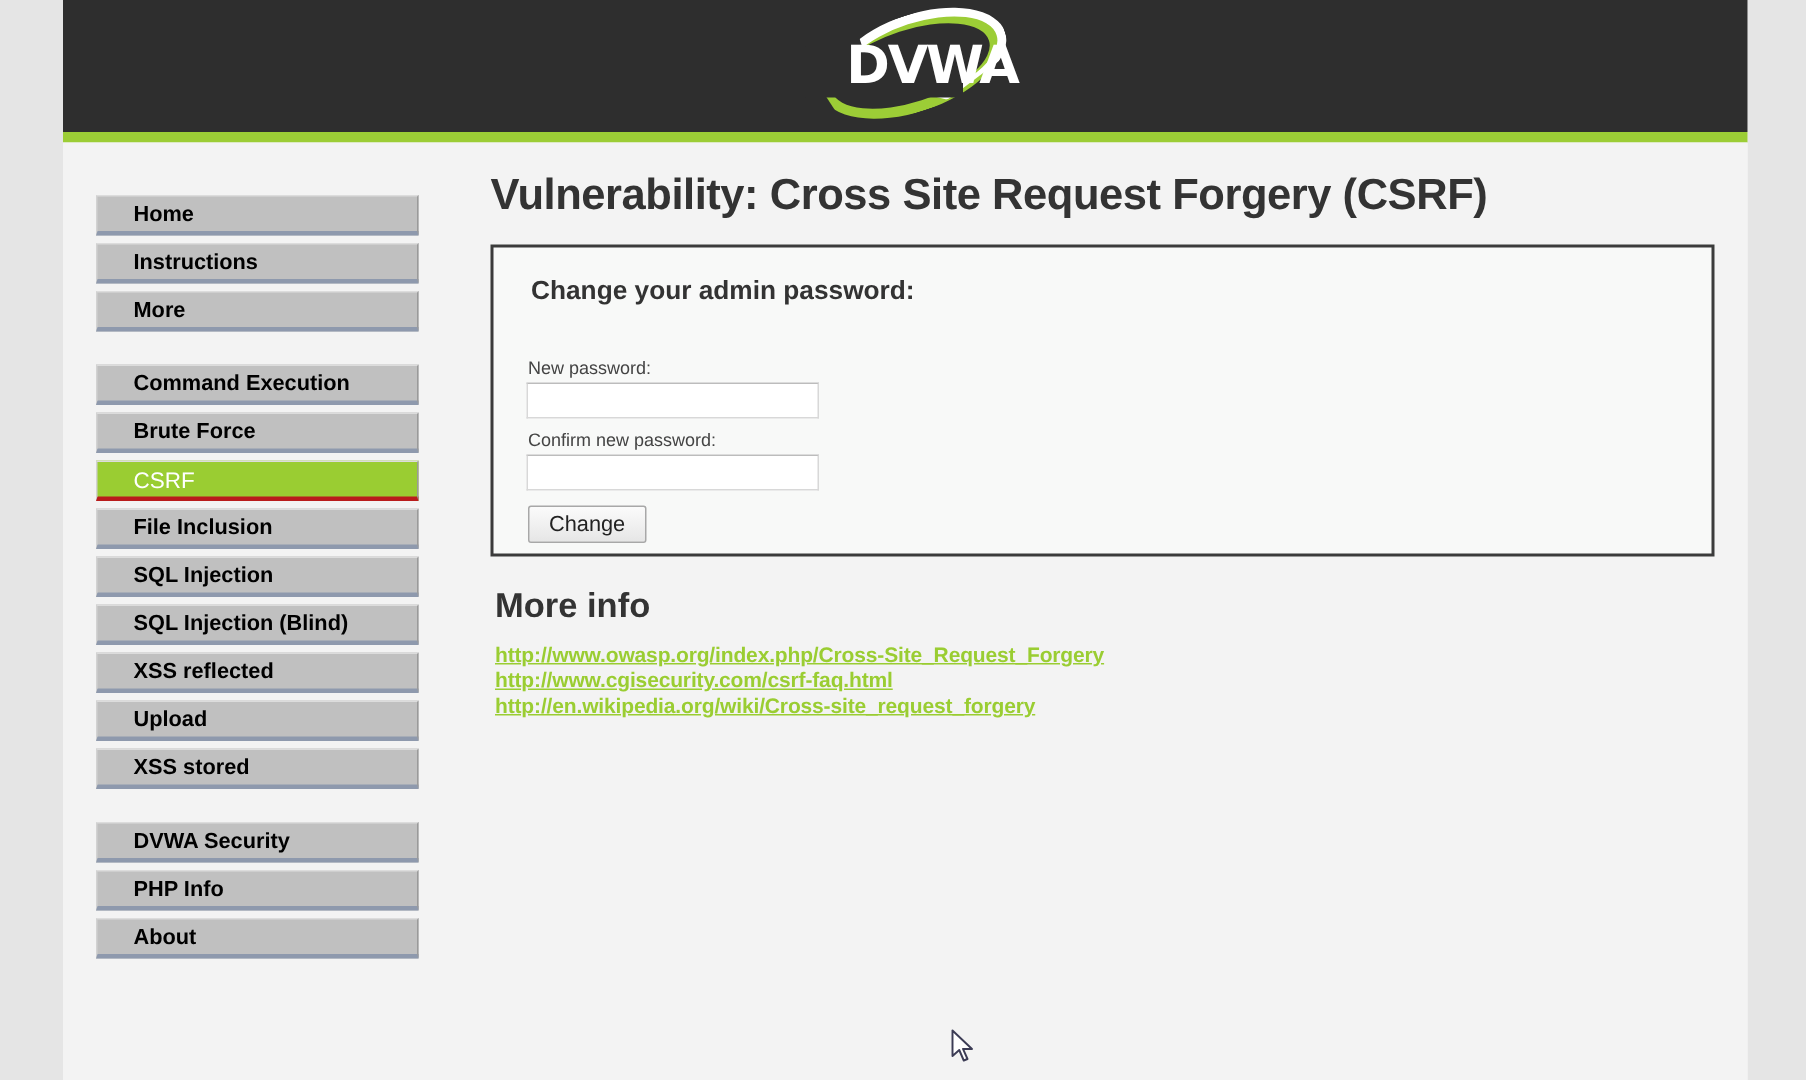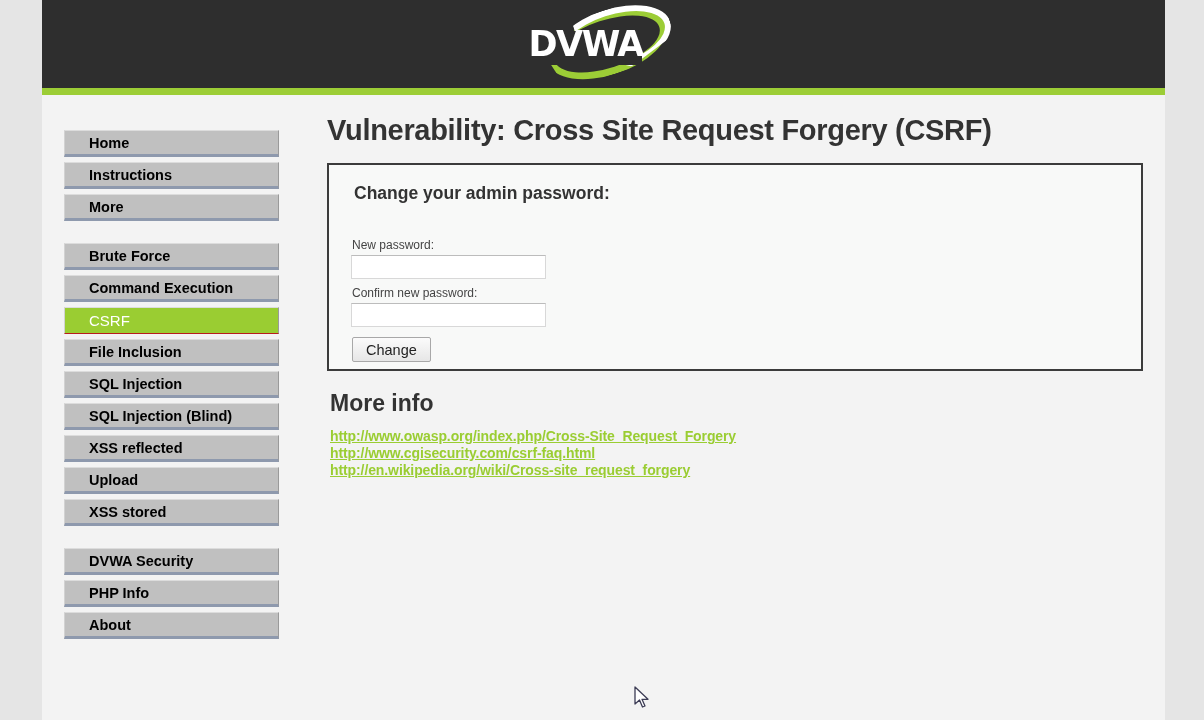--- a/index.html
+++ b/index.html
@@ -52,21 +52,21 @@
   }
   #logo-inner {
     position: relative;
     width: 150px;
     height: 74px;
   }
   #logo-text {
     position: absolute;
     left: 0; top: 17px;
     width: 150px;
-    text-align: left;
+    text-align: right;
     font-family: "DejaVu Sans", sans-serif;
     font-weight: bold;
     font-size: 35px;
     letter-spacing: -1.5px;
     color: #ffffff;
     z-index: 3;
   }
   .swoosh {
     position: absolute;
     border-radius: 50%;
@@ -124,21 +124,21 @@
     padding-left: 24px;
     font-size: 14.5px;
     font-weight: bold;
     color: #000000;
     margin-bottom: 5px;
     white-space: nowrap;
     cursor: pointer;
   }
   .nav-item.selected {
     background: #9acd32;
-    border-bottom: 1px solid #b91c1c;
+    border-bottom: 3px solid #b91c1c;
     color: #ffffff;
     font-weight: normal;
     font-size: 15px;
   }
   .nav-gap { height: 17px; }
 
   
   #content {
     position: absolute;
     left: 285px;
@@ -244,22 +244,22 @@
     </div>
     <div id="green-bar"></div>
 
     <div id="body-area">
 
       <nav id="sidebar">
           <div class="nav-item">Home</div>
           <div class="nav-item">Instructions</div>
           <div class="nav-item">More</div>
           <div class="nav-gap"></div>
+          <div class="nav-item">Command Execution</div>
           <div class="nav-item">Brute Force</div>
-          <div class="nav-item">Command Execution</div>
           <div class="nav-item selected">CSRF</div>
           <div class="nav-item">File Inclusion</div>
           <div class="nav-item">SQL Injection</div>
           <div class="nav-item">SQL Injection (Blind)</div>
           <div class="nav-item">XSS reflected</div>
           <div class="nav-item">Upload</div>
           <div class="nav-item">XSS stored</div>
           <div class="nav-gap"></div>
           <div class="nav-item">DVWA Security</div>
           <div class="nav-item">PHP Info</div>

